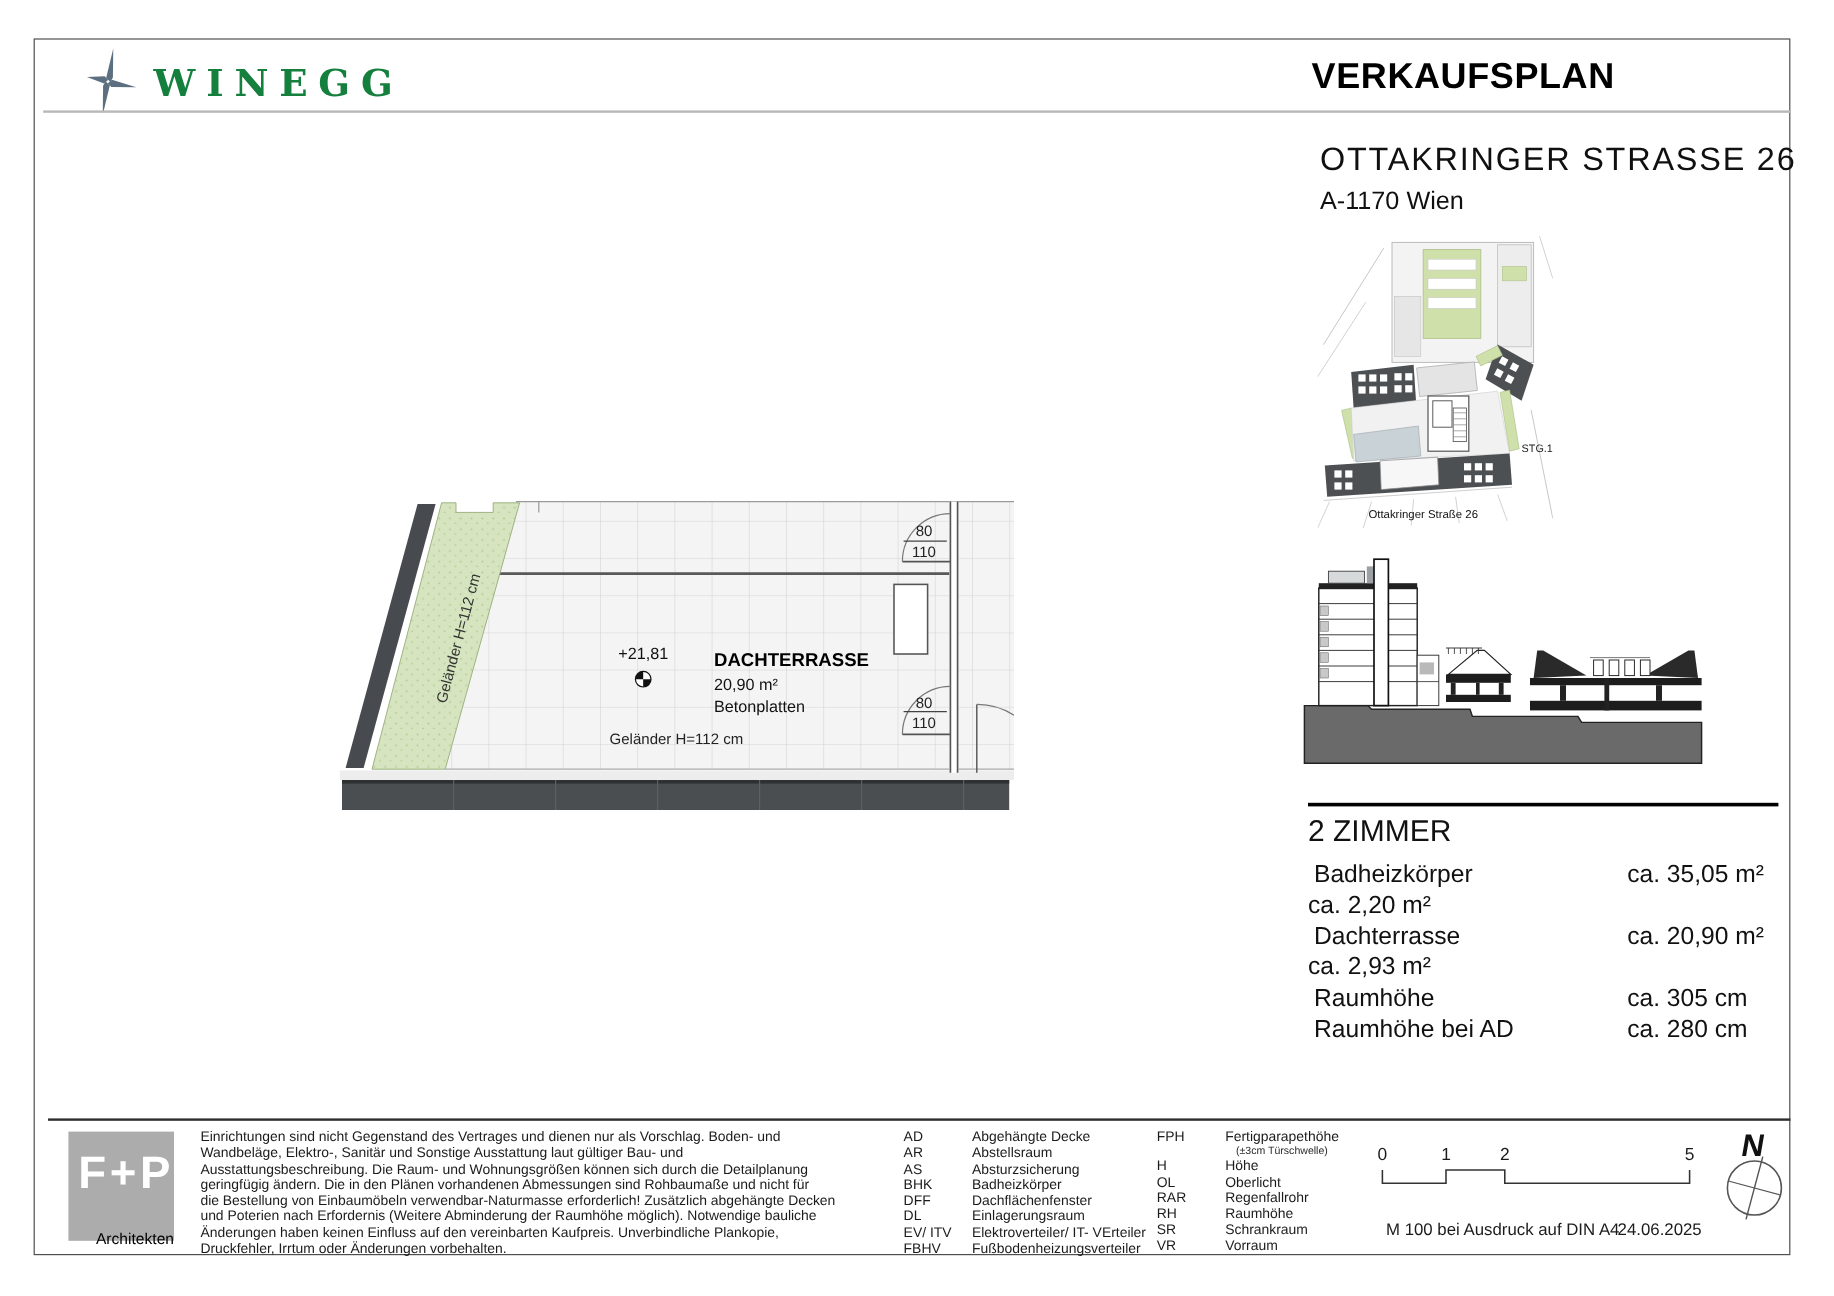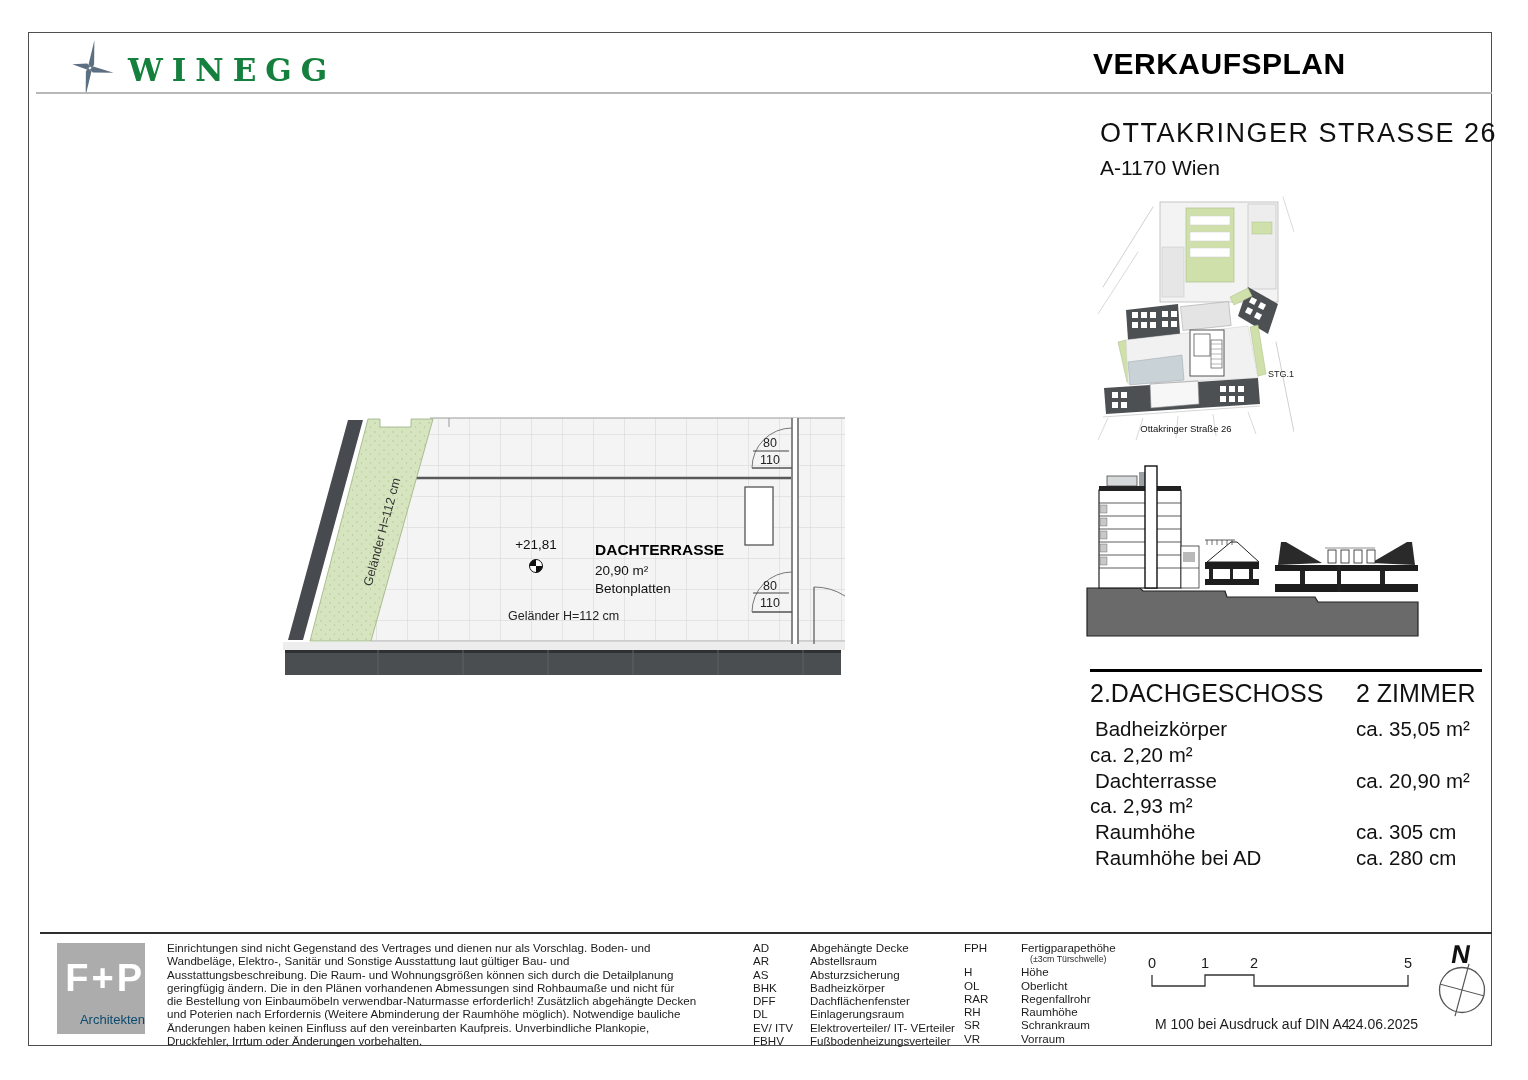--- a/index.html
+++ b/index.html
@@ -28,21 +28,21 @@
   .unit-row2{display:flex;line-height:33px;margin-bottom:6px;}
   .floor-label{font-size:25px;flex:1;}
   .rooms-label{font-size:25px;width:126px;}
   .spec-row{display:flex;font-size:20.5px;line-height:25.8px;}
   .spec-label{flex:1;padding-left:5px;}
   .spec-value{width:126px;}
   
   .footer-rule{position:absolute;left:40px;top:932px;width:1452px;height:2px;background:#2e2e2e;}
   .fp-logo{position:absolute;left:57px;top:943px;width:88px;height:91px;background:#acacac;text-align:right;}
   .fp-main{font-size:38px;font-weight:bold;color:#ffffff;letter-spacing:3px;margin-top:14px;}
-  .fp-sub{font-size:13px;color:#0c4a6e;margin-top:12px;}
+  .fp-sub{font-size:13px;color:#000000;margin-top:25px;}
   .disclaimer{position:absolute;left:167px;top:941px;width:600px;font-size:11.6px;line-height:13.3px;
         color:#1b1b1b;white-space:pre-line;}
   .legend{position:absolute;top:941px;font-size:11.6px;line-height:13.3px;color:#1b1b1b;}
   .legend.col1{left:753px;width:210px;}
   .legend.col2{left:964px;width:170px;}
   .legend-row{display:flex;}
   .legend-abbr{width:57px;flex:none;}
   .legend-desc{flex:1;}
   .legend-note{font-size:8.8px;line-height:11px;padding-left:66px;color:#2a2a2a;}
   .scale-tick{position:absolute;top:955px;font-size:14.5px;color:#1b1b1b;transform:translateX(-50%);}
@@ -258,21 +258,20 @@
     <text x="312" y="172" font-size="13.5" fill="#111111">20,90 m²</text>
     <text x="312" y="190" font-size="13.5" fill="#111111">Betonplatten</text>
 
     <text x="225" y="217" font-size="12.5" fill="#222222">Geländer H=112 cm</text>
     <text font-size="12.5" fill="#333333" text-anchor="middle" transform="translate(103,130) rotate(-75)">Geländer H=112 cm</text>
   </svg>
 
   <div class="unit">
     <div class="unit-rule"></div>
     <div class="unit-row2">
-      <span class="floor-label">2.DACHGESCHOSS</span>
       <span class="rooms-label">2 ZIMMER</span>
     </div>
     <div class="spec-row">
         <span class="spec-label">Badheizkörper</span>
         <span class="spec-value">ca. 35,05 m²</span>
       </div>
     <div class="spec-row">
         <span class="spec-value">ca. 2,20 m²</span>
       </div>
     <div class="spec-row">

